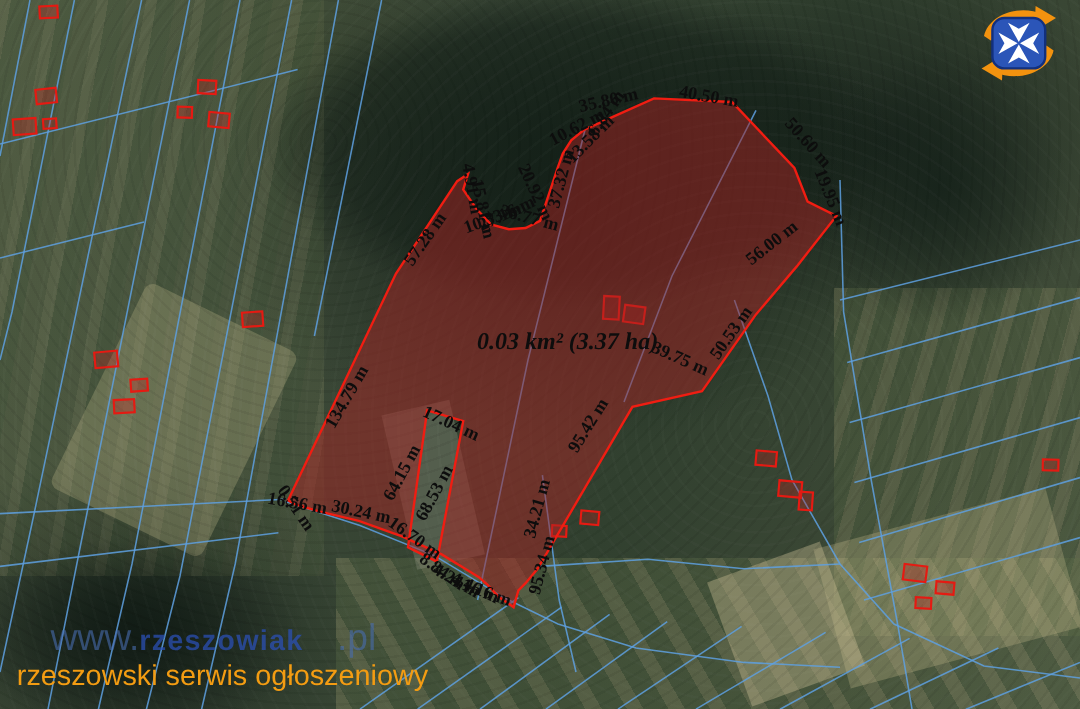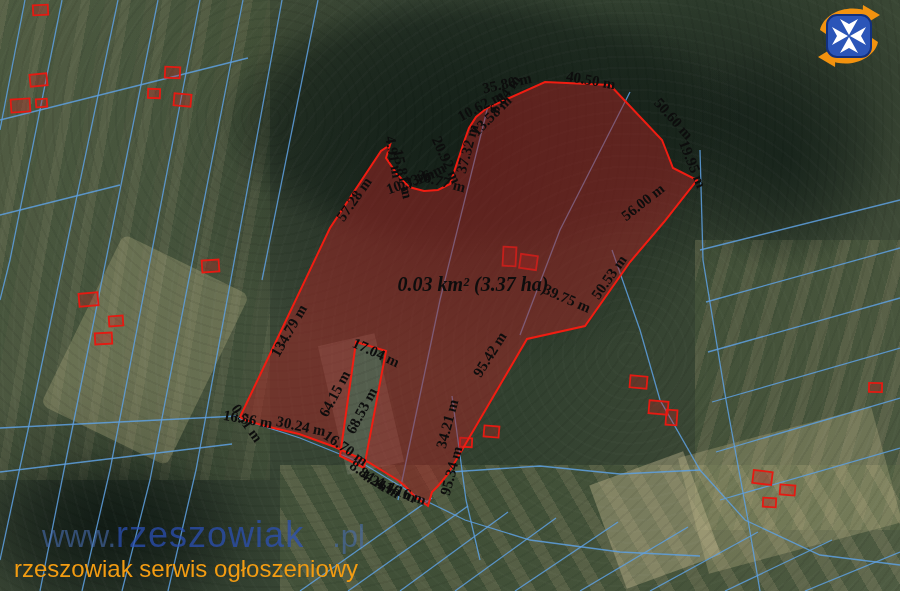--- a/index.html
+++ b/index.html
@@ -35,21 +35,21 @@
   .l-noise{inset:0;opacity:.35;background:
     repeating-radial-gradient(circle at 30% 20%, rgba(0,0,0,.14) 0 2px, transparent 2px 9px),
     repeating-radial-gradient(circle at 70% 60%, rgba(255,255,255,.05) 0 2px, transparent 2px 11px);}
   #overlay{position:absolute;inset:0;}
   #overlay text.meas{font-family:"Liberation Serif",serif;font-weight:700;font-size:15px;fill:#0d0d0d;}
   #overlay text.area{font-family:"Liberation Serif",serif;font-weight:700;font-style:italic;
     font-size:20px;fill:#0d0d0d;text-anchor:middle;}
   #watermark{position:absolute;left:14px;top:516px;line-height:1.05;user-select:none;}
   .wm-url{font-size:31px;}
   .wm-www,.wm-pl{color:rgba(72,108,175,.6);font-weight:400;margin-left:28px;}
-  .wm-brand{color:rgba(43,80,185,.72);font-weight:400;font-size:36px;letter-spacing:1px;}
+  .wm-brand{color:rgba(43,80,185,.72);font-weight:700;font-size:24px;letter-spacing:1px;}
   .wm-tagline{color:#f39c12;font-size:24px;font-weight:400;margin-top:2px;}
   #logo{position:absolute;right:8px;top:0px;width:86px;height:74px;}
 </style>
 </head>
 <body>
 
 <div id="map">
 
   <div class="layer l-base"></div>
   <div class="layer l-fields-left"></div>
@@ -175,15 +175,15 @@
       <polygon points="43,37 34,53 43,48 52,53"></polygon>
       <polygon points="42,36 26,27 31,36 26,45"></polygon>
       <polygon points="44,36 60,27 55,36 60,45"></polygon>
     </g>
   </svg>
 
   <div id="watermark">
     <div class="wm-url">
       <span class="wm-www">www.</span><span class="wm-brand">rzeszowiak</span><span class="wm-pl">.pl</span>
     </div>
-    <div class="wm-tagline">rzeszowiak serwis ogłoszeniowy</div>
+    <div class="wm-tagline">rzeszowski serwis ogłoszeniowy</div>
   </div>
 </div>
 
 </body></html>

